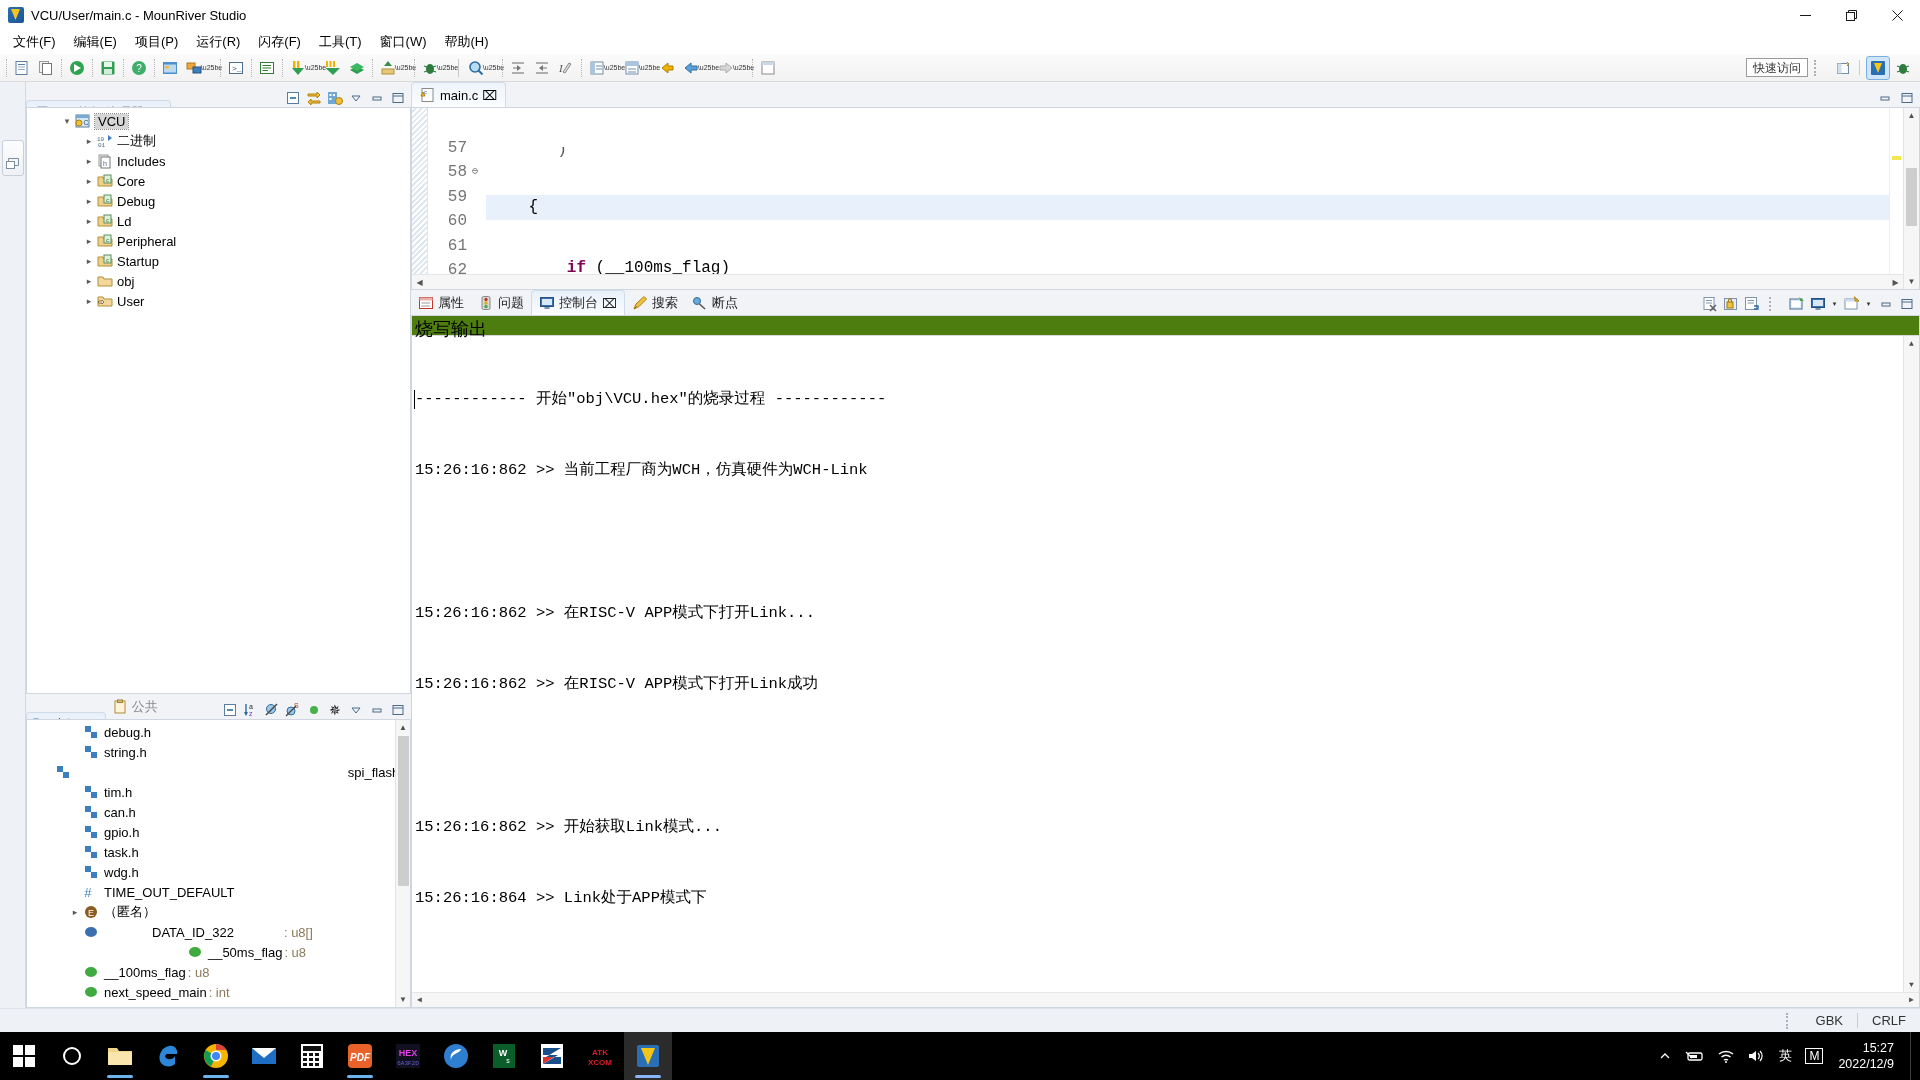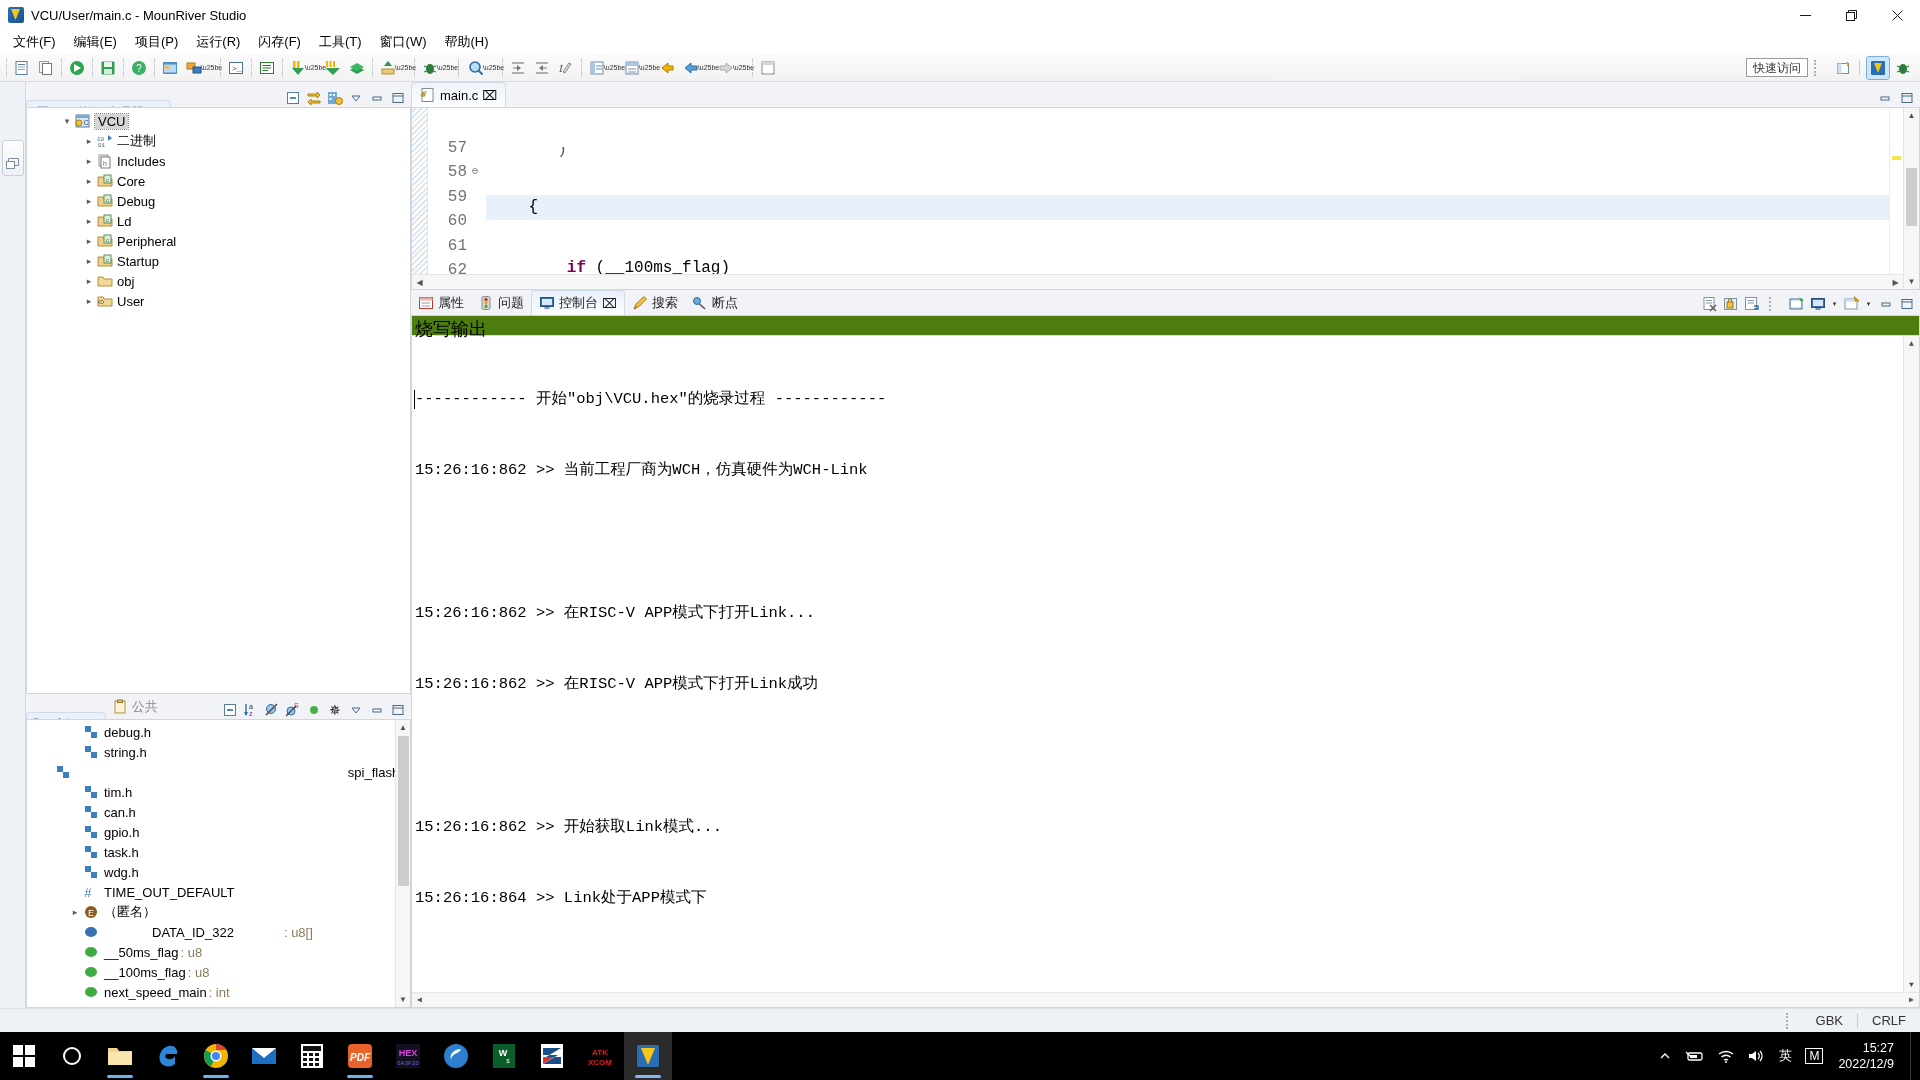--- a/index.html
+++ b/index.html
@@ -1121,21 +1121,21 @@
                 </svg>
               <span class="oname">（匿名）</span>
             </div>
             <div class="orow" style="padding-left:56px;gap:48px;">
               <svg class="ico" viewBox="0 0 16 16">
                   <ellipse cx="8" cy="8" rx="6" ry="5" fill="#3a6fb0"></ellipse>
                 </svg>
               <span class="oname">DATA_ID_322</span>
                 <span class="otype"> : u8[]</span>
             </div>
-            <div class="orow" style="padding-left:56px;">
+            <div class="orow" style="padding-left:56px;justify-content:center;">
               <svg class="ico" viewBox="0 0 16 16">
                   <ellipse cx="8" cy="8" rx="6" ry="5" fill="#3faa3f"></ellipse>
                 </svg>
               <span class="oname">__50ms_flag</span>
                 <span class="otype"> : u8</span>
             </div>
             <div class="orow" style="padding-left:56px;">
               <svg class="ico" viewBox="0 0 16 16">
                   <ellipse cx="8" cy="8" rx="6" ry="5" fill="#3faa3f"></ellipse>
                 </svg>

